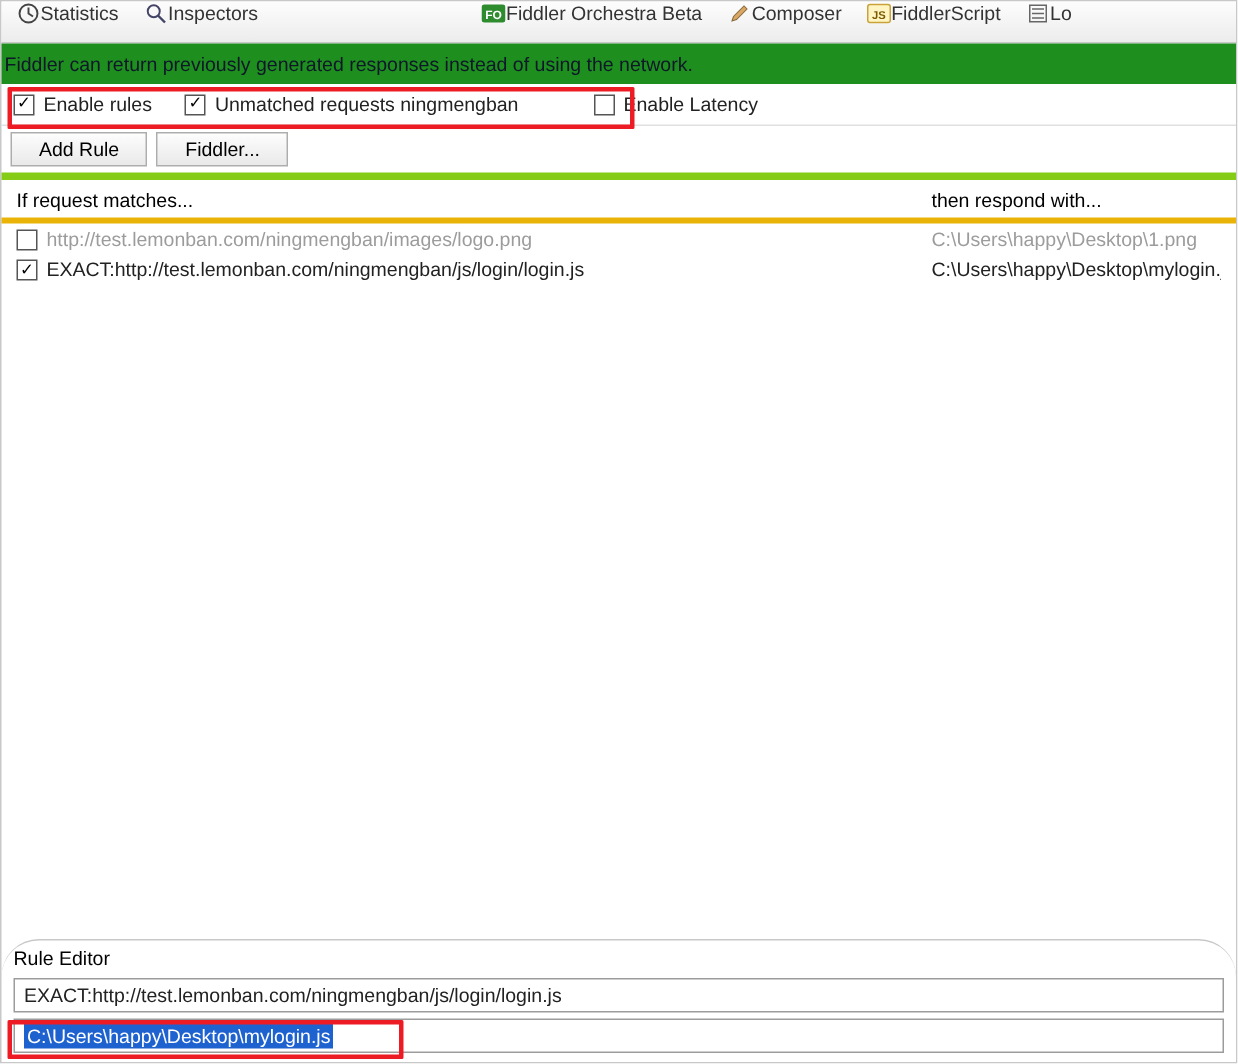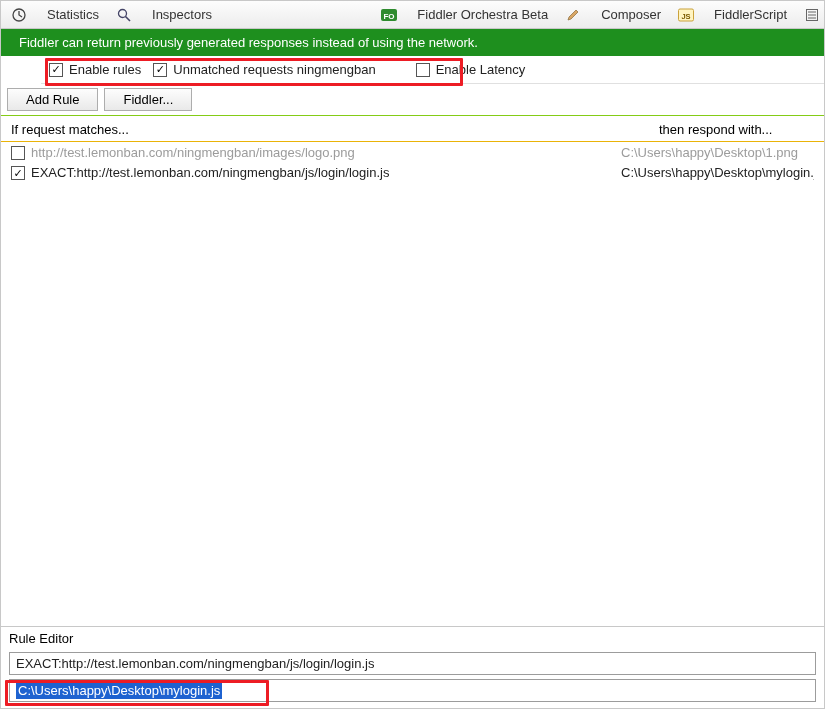--- a/index.html
+++ b/index.html
@@ -21,52 +21,51 @@
   .tabstrip {
     height: 28px;
     background: linear-gradient(#fdfdfd, #ececec);
     border-bottom: 1px solid #c8c8c8;
     display: flex; align-items: stretch;
     padding-left: 4px;
     white-space: nowrap;
     overflow: hidden;
   }
   .tab {
-    display: flex; align-items: center;
+    display: flex; align-items: flex-start;
     padding: 0 10px 0 6px;
     color: #333;
     cursor: default;
-    gap: 20px;
+    gap: 0;
     border-right: 1px solid transparent;
   }
   .tab .icon { width: 16px; height: 16px; display:inline-flex; align-items:center; justify-content:center; }
   .tab.active {
     background: linear-gradient(#ffffff, #f2f2f2);
     border-left: 1px solid #c8c8c8;
     border-right: 1px solid #c8c8c8;
   }
   .hl-red {
     border: 3px solid #ed1c24;
     border-radius: 1px;
   }
   
   .hintbar {
     background: #1e8f1e;
-    color: #ffffff;
-    padding: 6px 18px;
+    color: #0f172a;
+    padding: 6px 2px;
     font-size: 13px;
   }
   
   .options-row {
     display: flex; align-items: center;
     padding: 6px 8px;
-    gap: 12px;
+    gap: 22px;
     border-bottom: 1px solid #e0e0e0;
     position: relative;
-    margin-left: 40px;
   }
   .opt {
     display: inline-flex; align-items: center; gap: 6px;
     cursor: default;
   }
   .chk {
     width: 14px; height: 14px;
     border: 1px solid #555;
     display: inline-flex; align-items:center; justify-content:center;
     background:#fff;
@@ -78,38 +77,38 @@
     position: absolute;
     left: 4px; top: 2px;
     height: 28px;
     width: 418px;
     pointer-events: none;
   }
   
   .button-row {
     display: flex; gap: 6px;
     padding: 4px 6px;
-    border-bottom: 1px solid #84cc16;
+    border-bottom: 5px solid #84cc16;
   }
   .btn {
     background: linear-gradient(#fdfdfd,#e9e9e9);
     border: 1px solid #adadad;
     padding: 3px 18px;
     font-size: 13px;
     cursor: default;
   }
   
   .list-header {
     display: flex;
     padding: 6px 10px 4px 10px;
     color:#000;
-    border-bottom: 1px solid #eab308;
+    border-bottom: 4px solid #eab308;
   }
   .col-match { flex: 0 0 610px; }
-  .col-resp  { flex: 1 1 auto; margin-left: 38px; }
+  .col-resp  { flex: 1 1 auto; }
   
   .list-body {
     flex: 1 1 auto;
     overflow: hidden;
     padding: 2px 10px;
     display: flex; flex-direction: column; gap: 2px;
   }
   .rule-row {
     display: flex; align-items: center;
     font-size: 13px;
@@ -118,20 +117,21 @@
   .rule-row .chk { margin-right: 6px; flex:0 0 14px; }
   .rule-row .match { flex: 0 0 590px; white-space: nowrap; overflow:hidden; }
   .rule-row .resp  { flex: 1 1 auto; white-space: nowrap; overflow:hidden; }
   .rule-row.disabled { color:#9c9c9c; }
   
   .rule-editor {
     border-top: 1px solid #c8c8c8;
     padding: 4px 8px 6px 8px;
     display: flex; flex-direction: column; gap: 4px;
     position: relative;
+    border-radius: 25px;
   }
   .rule-editor-title { color:#000; margin-bottom:2px; }
   .editor-field {
     width: 100%;
     border: 1px solid #9c9c9c;
     padding: 3px 6px;
     font-size: 13px;
     background:#fff;
   }
   .sel-text {

